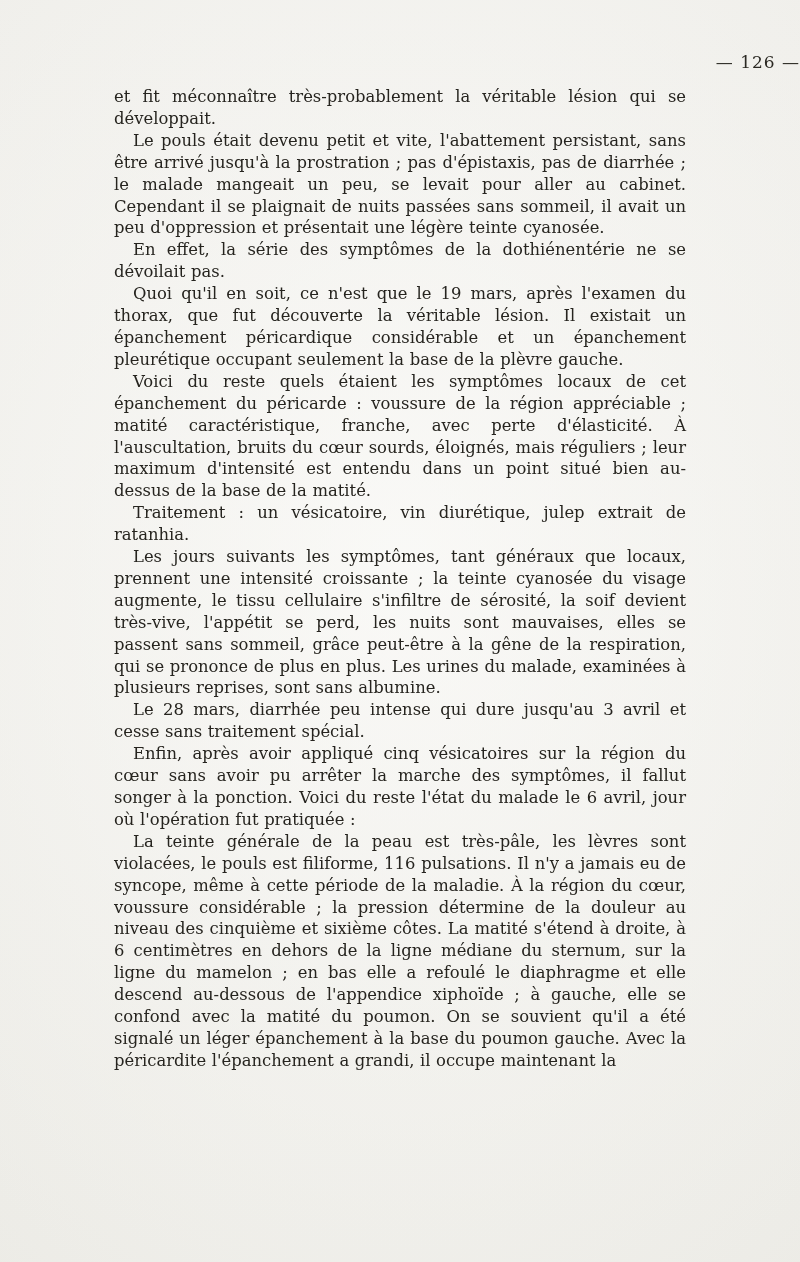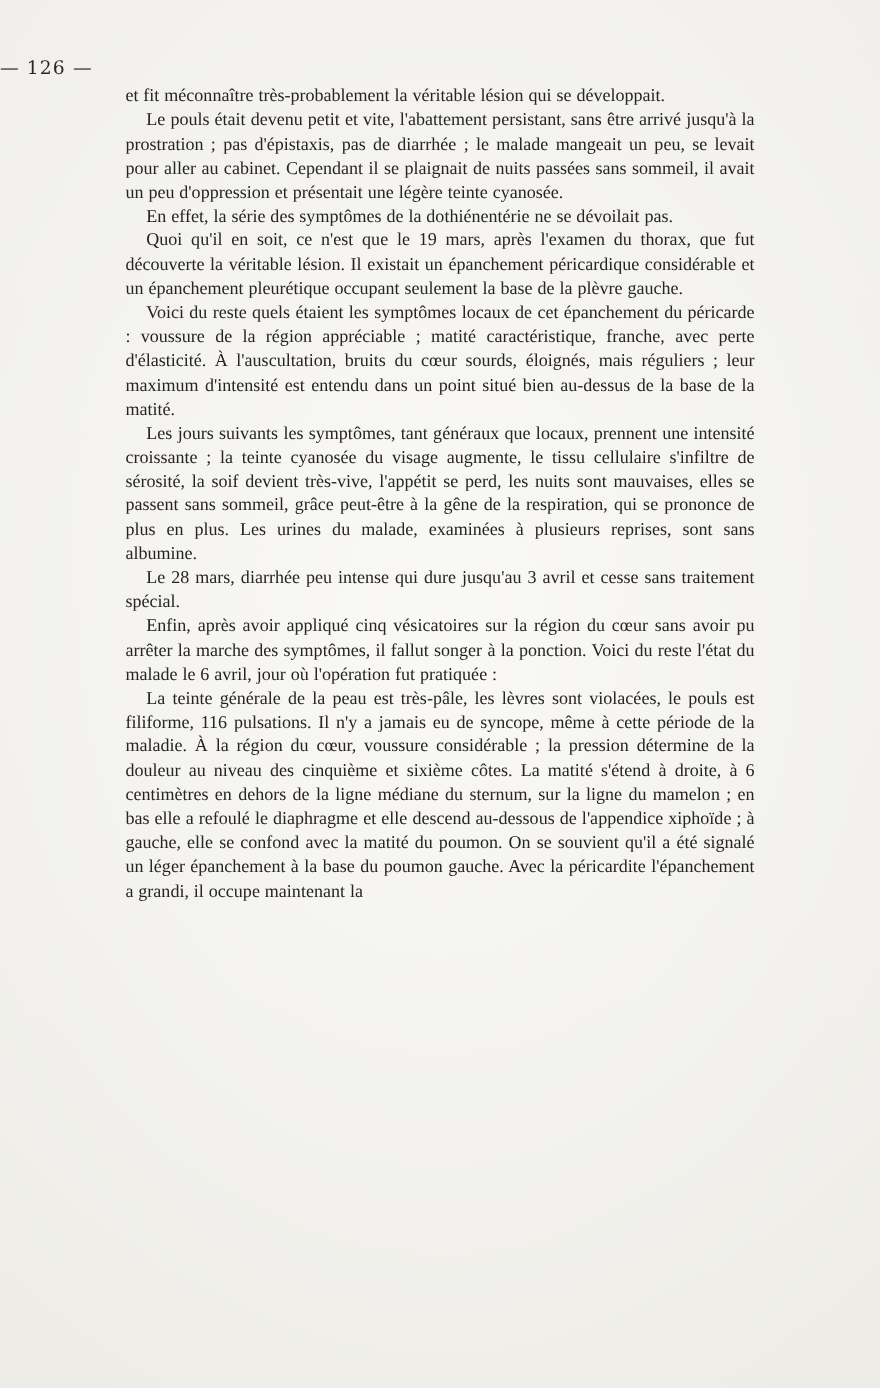--- a/index.html
+++ b/index.html
@@ -14,37 +14,36 @@
     margin: 0 auto;
     background:
       radial-gradient(ellipse 120% 100% at 50% 45%, rgba(255,255,255,0.55), rgba(0,0,0,0.03) 85%),
       linear-gradient(#f4f3ee, #f1f0ea);
     overflow: hidden;
     font-family: "DejaVu Serif", "Liberation Serif", serif;
     color: #26241f;
   }
   .page-number {
     padding-top: 52px;
-    text-align: left;
+    text-align: right;
     font-size: 17px;
     letter-spacing: 1px;
     color: #2b2923;
   }
   .text-block {
-    margin: 4px auto 0 auto;
+    margin: 14px auto 0 auto;
     width: 572px;
     margin-left: 114px;
     font-size: 16.4px;
     line-height: 21.9px;
     text-align: justify;
     text-justify: inter-word;
     hyphens: auto;
     -webkit-hyphens: auto;
     word-spacing: 0.4px;
-    font-family: Liberation Serif, serif;
   }
   .text-block p {
     margin: 0;
     text-indent: 19px;
   }
   .text-block p.no-indent {
     text-indent: 0;
   }
 </style>
 </head>
@@ -53,19 +52,20 @@
 <div class="scan-page">
 
   <div class="page-number">— 126 —</div>
 
   <div class="text-block" lang="fr">
     <p class="no-indent">et fit méconnaître très-probablement la véritable lésion qui se développait.</p>
     <p>Le pouls était devenu petit et vite, l'abattement persistant, sans être arrivé jusqu'à la prostration ; pas d'épistaxis, pas de diarrhée ; le malade mangeait un peu, se levait pour aller au cabinet. Cependant il se plaignait de nuits passées sans sommeil, il avait un peu d'oppression et présentait une légère teinte cyanosée.</p>
     <p>En effet, la série des symptômes de la dothiénentérie ne se dévoilait pas.</p>
     <p>Quoi qu'il en soit, ce n'est que le 19 mars, après l'examen du thorax, que fut découverte la véritable lésion. Il existait un épanchement péricardique considérable et un épanchement pleurétique occupant seulement la base de la plèvre gauche.</p>
     <p>Voici du reste quels étaient les symptômes locaux de cet épanchement du péricarde : voussure de la région appréciable ; matité caractéristique, franche, avec perte d'élasticité. À l'auscultation, bruits du cœur sourds, éloignés, mais réguliers ; leur maximum d'intensité est entendu dans un point situé bien au-dessus de la base de la matité.</p>
+    <p>Traitement : un vésicatoire, vin diurétique, julep extrait de ratanhia.</p>
     <p>Les jours suivants les symptômes, tant généraux que locaux, prennent une intensité croissante ; la teinte cyanosée du visage augmente, le tissu cellulaire s'infiltre de sérosité, la soif devient très-vive, l'appétit se perd, les nuits sont mauvaises, elles se passent sans sommeil, grâce peut-être à la gêne de la respiration, qui se prononce de plus en plus. Les urines du malade, examinées à plusieurs reprises, sont sans albumine.</p>
     <p>Le 28 mars, diarrhée peu intense qui dure jusqu'au 3 avril et cesse sans traitement spécial.</p>
     <p>Enfin, après avoir appliqué cinq vésicatoires sur la région du cœur sans avoir pu arrêter la marche des symptômes, il fallut songer à la ponction. Voici du reste l'état du malade le 6 avril, jour où l'opération fut pratiquée :</p>
     <p>La teinte générale de la peau est très-pâle, les lèvres sont violacées, le pouls est filiforme, 116 pulsations. Il n'y a jamais eu de syncope, même à cette période de la maladie. À la région du cœur, voussure considérable ; la pression détermine de la douleur au niveau des cinquième et sixième côtes. La matité s'étend à droite, à 6 centimètres en dehors de la ligne médiane du sternum, sur la ligne du mamelon ; en bas elle a refoulé le diaphragme et elle descend au-dessous de l'appendice xiphoïde ; à gauche, elle se confond avec la matité du poumon. On se souvient qu'il a été signalé un léger épanchement à la base du poumon gauche. Avec la péricardite l'épanchement a grandi, il occupe maintenant la</p>
   </div>
 
 </div>
 
 </body></html>

